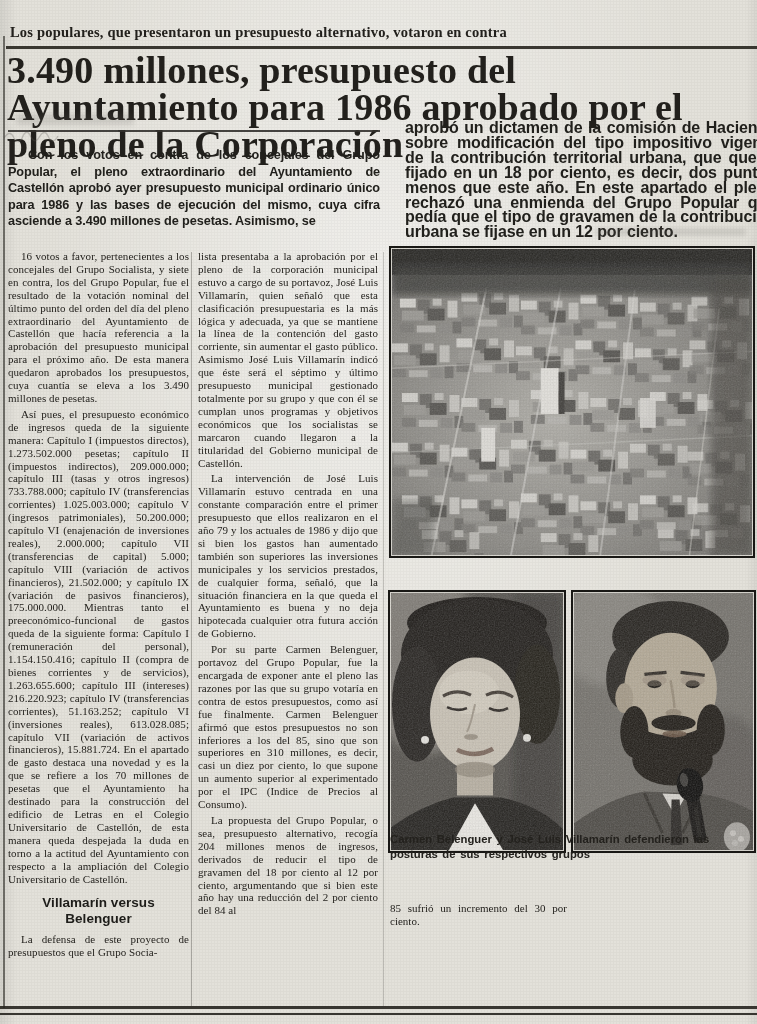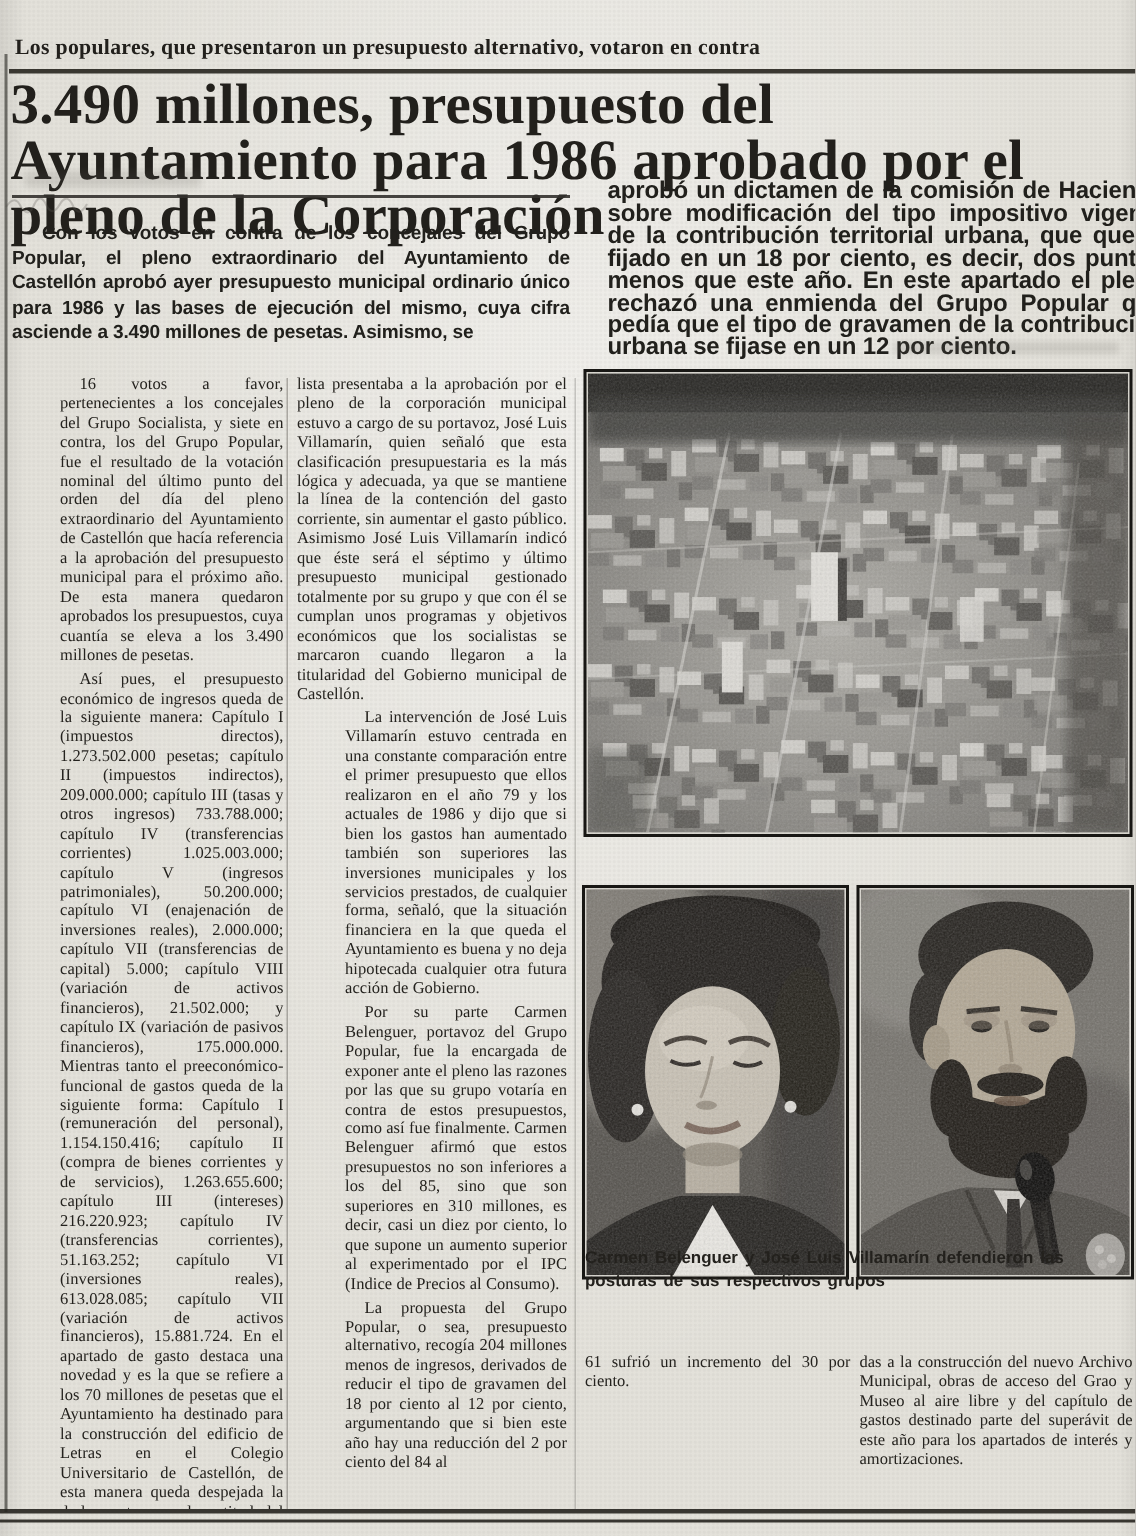--- a/index.html
+++ b/index.html
@@ -35,21 +35,21 @@
   .lead-right{position:absolute;left:405px;top:121px;width:371px;font-size:16px;line-height:14.9px;letter-spacing:-.1px;}
   
   .body-col{position:absolute;top:250px;height:756px;overflow:hidden;font-size:11px;line-height:12.9px;
     text-align:justify;color:#24221e;letter-spacing:.05px;}
   .col-1{left:8px;width:181px;}
   .col-2{left:198px;width:180px;}
   .mini-col{position:absolute;top:902px;height:102px;overflow:hidden;font-size:11px;line-height:12.9px;text-align:justify;color:#24221e;}
   .col-3{left:390px;width:177px;}
   .col-4{left:573px;width:182px;}
   .blk{margin:0 0 3px 0;}
-  .blk-p{text-indent:13px;margin-left:32px;}
+  .blk-p{text-indent:13px;}
   .blk-cont{text-indent:0;}
   .blk-h{font-family:"Liberation Sans",sans-serif;font-weight:bold;font-size:13.5px;line-height:16px;
     text-align:center;text-indent:0;margin:10px 0 6px 0;color:#1d1c19;}
   
   .photo{position:absolute;background:#d8d6cf;border:2px solid #181714;box-sizing:border-box;padding:1px;}
   .photo svg{display:block;width:100%;height:100%;}
   .photo-aerial{left:389px;top:246px;width:366px;height:312px;}
   .photo-carmen{left:388px;top:590px;width:178px;height:263px;}
   .photo-villamarin{left:571px;top:590px;width:185px;height:263px;}
   .caption{position:absolute;font-family:"Liberation Sans",sans-serif;font-weight:bold;
@@ -83,20 +83,21 @@
   <p class="lead lead-right" style="margin:0;">aprobó un dictamen de la comisión de Hacienda sobre modificación del tipo impositivo vigente de la contribución territorial urbana, que quedó fijado en un 18 por ciento, es decir, dos puntos menos que este año. En este apartado el pleno rechazó una enmienda del Grupo Popular que pedía que el tipo de gravamen de la contribución urbana se fijase en un 12 por ciento.</p>
 
   <div class="left-edge-rule"></div>
   <div class="col-rule-1"></div>
   <div class="col-rule-2"></div>
 
   <div class="body-col col-1">
 
   <p class="blk blk-p">16 votos a favor, pertenecientes a los concejales del Grupo Socialista, y siete en contra, los del Grupo Popular, fue el resultado de la votación nominal del último punto del orden del día del pleno extraordinario del Ayuntamiento de Castellón que hacía referencia a la aprobación del presupuesto municipal para el próximo año. De esta manera quedaron aprobados los presupuestos, cuya cuantía se eleva a los 3.490 millones de pesetas.</p>
       <p class="blk blk-p">Así pues, el presupuesto económico de ingresos queda de la siguiente manera: Capítulo I (impuestos directos), 1.273.502.000 pesetas; capítulo II (impuestos indirectos), 209.000.000; capítulo III (tasas y otros ingresos) 733.788.000; capítulo IV (transferencias corrientes) 1.025.003.000; capítulo V (ingresos patrimoniales), 50.200.000; capítulo VI (enajenación de inversiones reales), 2.000.000; capítulo VII (transferencias de capital) 5.000; capítulo VIII (variación de activos financieros), 21.502.000; y capítulo IX (variación de pasivos financieros), 175.000.000. Mientras tanto el preeconómico-funcional de gastos queda de la siguiente forma: Capítulo I (remuneración del personal), 1.154.150.416; capítulo II (compra de bienes corrientes y de servicios), 1.263.655.600; capítulo III (intereses) 216.220.923; capítulo IV (transferencias corrientes), 51.163.252; capítulo VI (inversiones reales), 613.028.085; capítulo VII (variación de activos financieros), 15.881.724. En el apartado de gasto destaca una novedad y es la que se refiere a los 70 millones de pesetas que el Ayuntamiento ha destinado para la construcción del edificio de Letras en el Colegio Universitario de Castellón, de esta manera queda despejada la duda en torno a la actitud del Ayuntamiento con respecto a la ampliación del Colegio Universitario de Castellón.</p>
+      <p class="blk blk-h">Villamarín versus Belenguer</p>
       <p class="blk blk-p">La defensa de este proyecto de presupuestos que el Grupo Socia-</p>
     </div>
   <div class="body-col col-2">
 
   <p class="blk blk-cont">lista presentaba a la aprobación por el pleno de la corporación municipal estuvo a cargo de su portavoz, José Luis Villamarín, quien señaló que esta clasificación presupuestaria es la más lógica y adecuada, ya que se mantiene la línea de la contención del gasto corriente, sin aumentar el gasto público. Asimismo José Luis Villamarín indicó que éste será el séptimo y último presupuesto municipal gestionado totalmente por su grupo y que con él se cumplan unos programas y objetivos económicos que los socialistas se marcaron cuando llegaron a la titularidad del Gobierno municipal de Castellón.</p>
       <p class="blk blk-p">La intervención de José Luis Villamarín estuvo centrada en una constante comparación entre el primer presupuesto que ellos realizaron en el año 79 y los actuales de 1986 y dijo que si bien los gastos han aumentado también son superiores las inversiones municipales y los servicios prestados, de cualquier forma, señaló, que la situación financiera en la que queda el Ayuntamiento es buena y no deja hipotecada cualquier otra futura acción de Gobierno.</p>
       <p class="blk blk-p">Por su parte Carmen Belenguer, portavoz del Grupo Popular, fue la encargada de exponer ante el pleno las razones por las que su grupo votaría en contra de estos presupuestos, como así fue finalmente. Carmen Belenguer afirmó que estos presupuestos no son inferiores a los del 85, sino que son superiores en 310 millones, es decir, casi un diez por ciento, lo que supone un aumento superior al experimentado por el IPC (Indice de Precios al Consumo).</p>
       <p class="blk blk-p">La propuesta del Grupo Popular, o sea, presupuesto alternativo, recogía 204 millones menos de ingresos, derivados de reducir el tipo de gravamen del 18 por ciento al 12 por ciento, argumentando que si bien este año hay una reducción del 2 por ciento del 84 al</p>
     </div>
 
@@ -275,22 +276,18 @@
         <circle cx="160" cy="252" r="3" fill="#bab7b2"></circle>
       <rect width="178" height="259" filter="url(#nz3)" opacity=".5"></rect>
     </svg>
   </div>
   <div class="caption caption-portraits">Carmen Belenguer y José Luis Villamarín defendieron las posturas de sus respectivos grupos</div>
 
   <div class="artifact-ghost-top"></div>
 
   <div class="mini-col col-3">
 
-  <p class="blk blk-cont">61 sufrió un incremento del 30 por ciento.</p>
-    </div>
-  <div class="mini-col col-4">
-
-  <p class="blk blk-cont">das a la construcción del nuevo Archivo Municipal, obras de acceso del Grao y Museo al aire libre y del capítulo de gastos destinado parte del superávit de este año para los apartados de interés y amortizaciones.</p>
+  <p class="blk blk-cont">85 sufrió un incremento del 30 por ciento.</p>
     </div>
 
   <div class="bottom-rule"></div>
   <div id="grain-overlay"></div>
 </div>
 
 </body></html>

